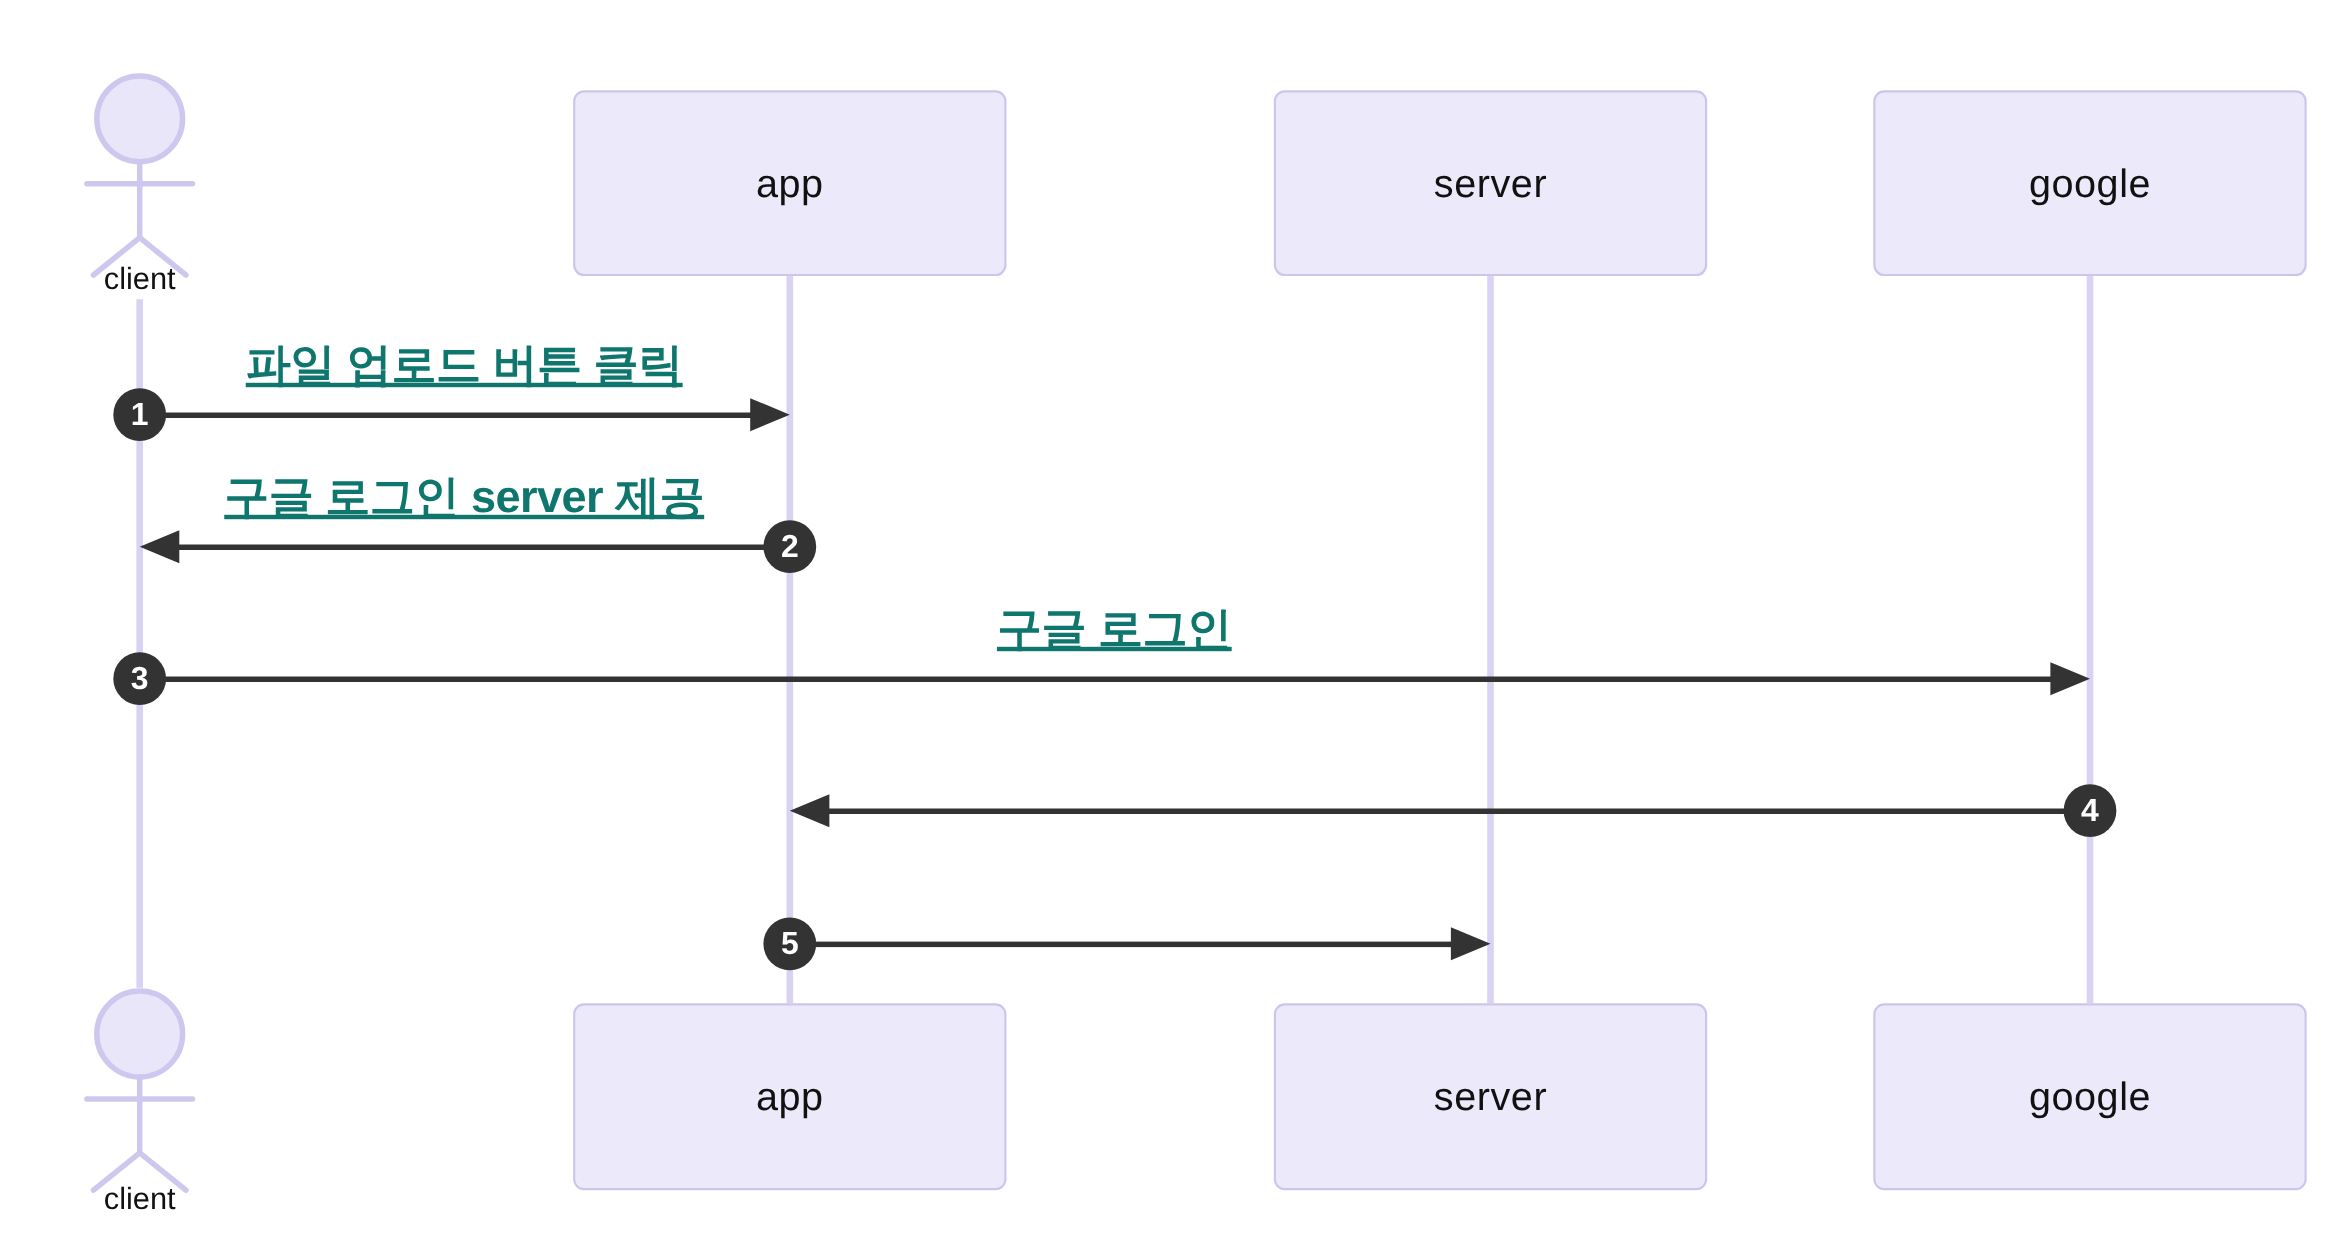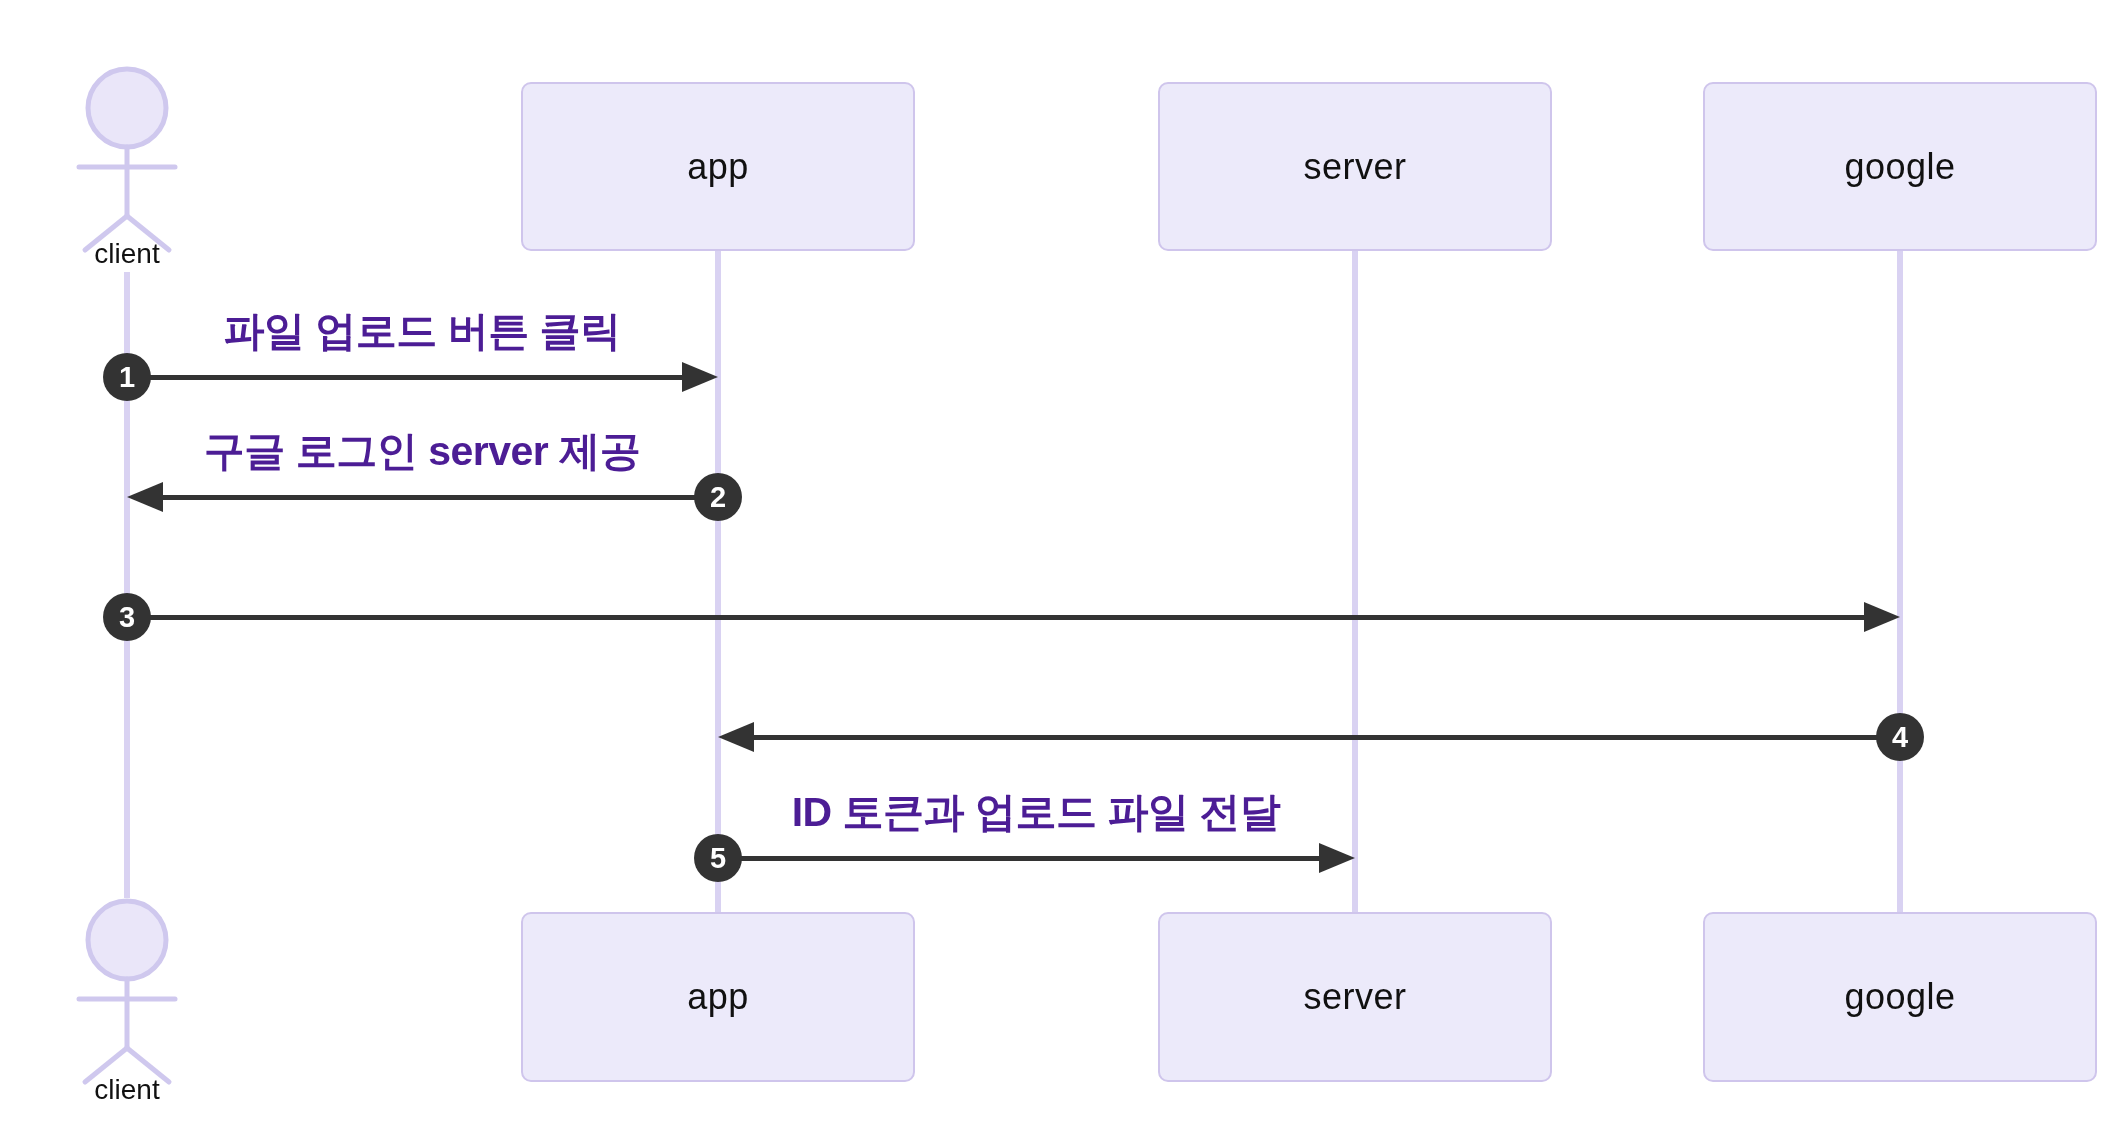--- a/index.html
+++ b/index.html
@@ -25,23 +25,24 @@
   .figure{position:absolute;}
   .figure line{stroke:#CFC8EE;stroke-width:5;stroke-linecap:round;}
   .figure circle{fill:#EAE6F9;stroke:#CFC8EE;stroke-width:5;}
   .actor-label{
     position:absolute;transform:translateX(-50%);
     font-size:28px;color:#111111;white-space:nowrap;
   }
   
   .msg-label{
     position:absolute;transform:translateX(-50%);
-    font-size:41px;font-weight:bold;color:#4c1d95;white-space:nowrap;
+    font-size:41px;font-weight:bold;color:#0f766e;white-space:nowrap;
     text-shadow:1px 1px 0 rgba(255,255,255,0.55);
     letter-spacing:-0.5px;
+    text-decoration:underline;
   }
   .msg-line{position:absolute;height:5px;background:#333333;}
   .head-right{
     position:absolute;width:0;height:0;
     border-top:15px solid transparent;border-bottom:15px solid transparent;
     border-left:36px solid #333333;
   }
   .head-left{
     position:absolute;width:0;height:0;
     border-top:15px solid transparent;border-bottom:15px solid transparent;
@@ -105,26 +106,26 @@
   <div class="msg-label" style="left:422px;top:304px">파일 업로드 버튼 클릭</div>
   <div class="msg-line" style="left:127px;top:375px;width:559px"></div>
   <div class="head-right" style="left:682px;top:362px"></div>
   <div class="seq-num" style="left:103px;top:353px">1</div>
 
   <div class="msg-label" style="left:422px;top:424px">구글 로그인 server 제공</div>
   <div class="msg-line" style="left:159px;top:495px;width:559px"></div>
   <div class="head-left" style="left:127px;top:482px"></div>
   <div class="seq-num" style="left:694px;top:473px">2</div>
 
+  <div class="msg-label" style="left:1013px;top:544px">구글 로그인</div>
   <div class="msg-line" style="left:127px;top:615px;width:1741px"></div>
   <div class="head-right" style="left:1864px;top:602px"></div>
   <div class="seq-num" style="left:103px;top:593px">3</div>
 
   <div class="msg-line" style="left:750px;top:735px;width:1150px"></div>
   <div class="head-left" style="left:718px;top:722px"></div>
   <div class="seq-num" style="left:1876px;top:713px">4</div>
 
-  <div class="msg-label" style="left:1036px;top:785px">ID 토큰과 업로드 파일 전달</div>
   <div class="msg-line" style="left:718px;top:856px;width:605px"></div>
   <div class="head-right" style="left:1319px;top:843px"></div>
   <div class="seq-num" style="left:694px;top:834px">5</div>
 
 </div>
 
 </body></html>

